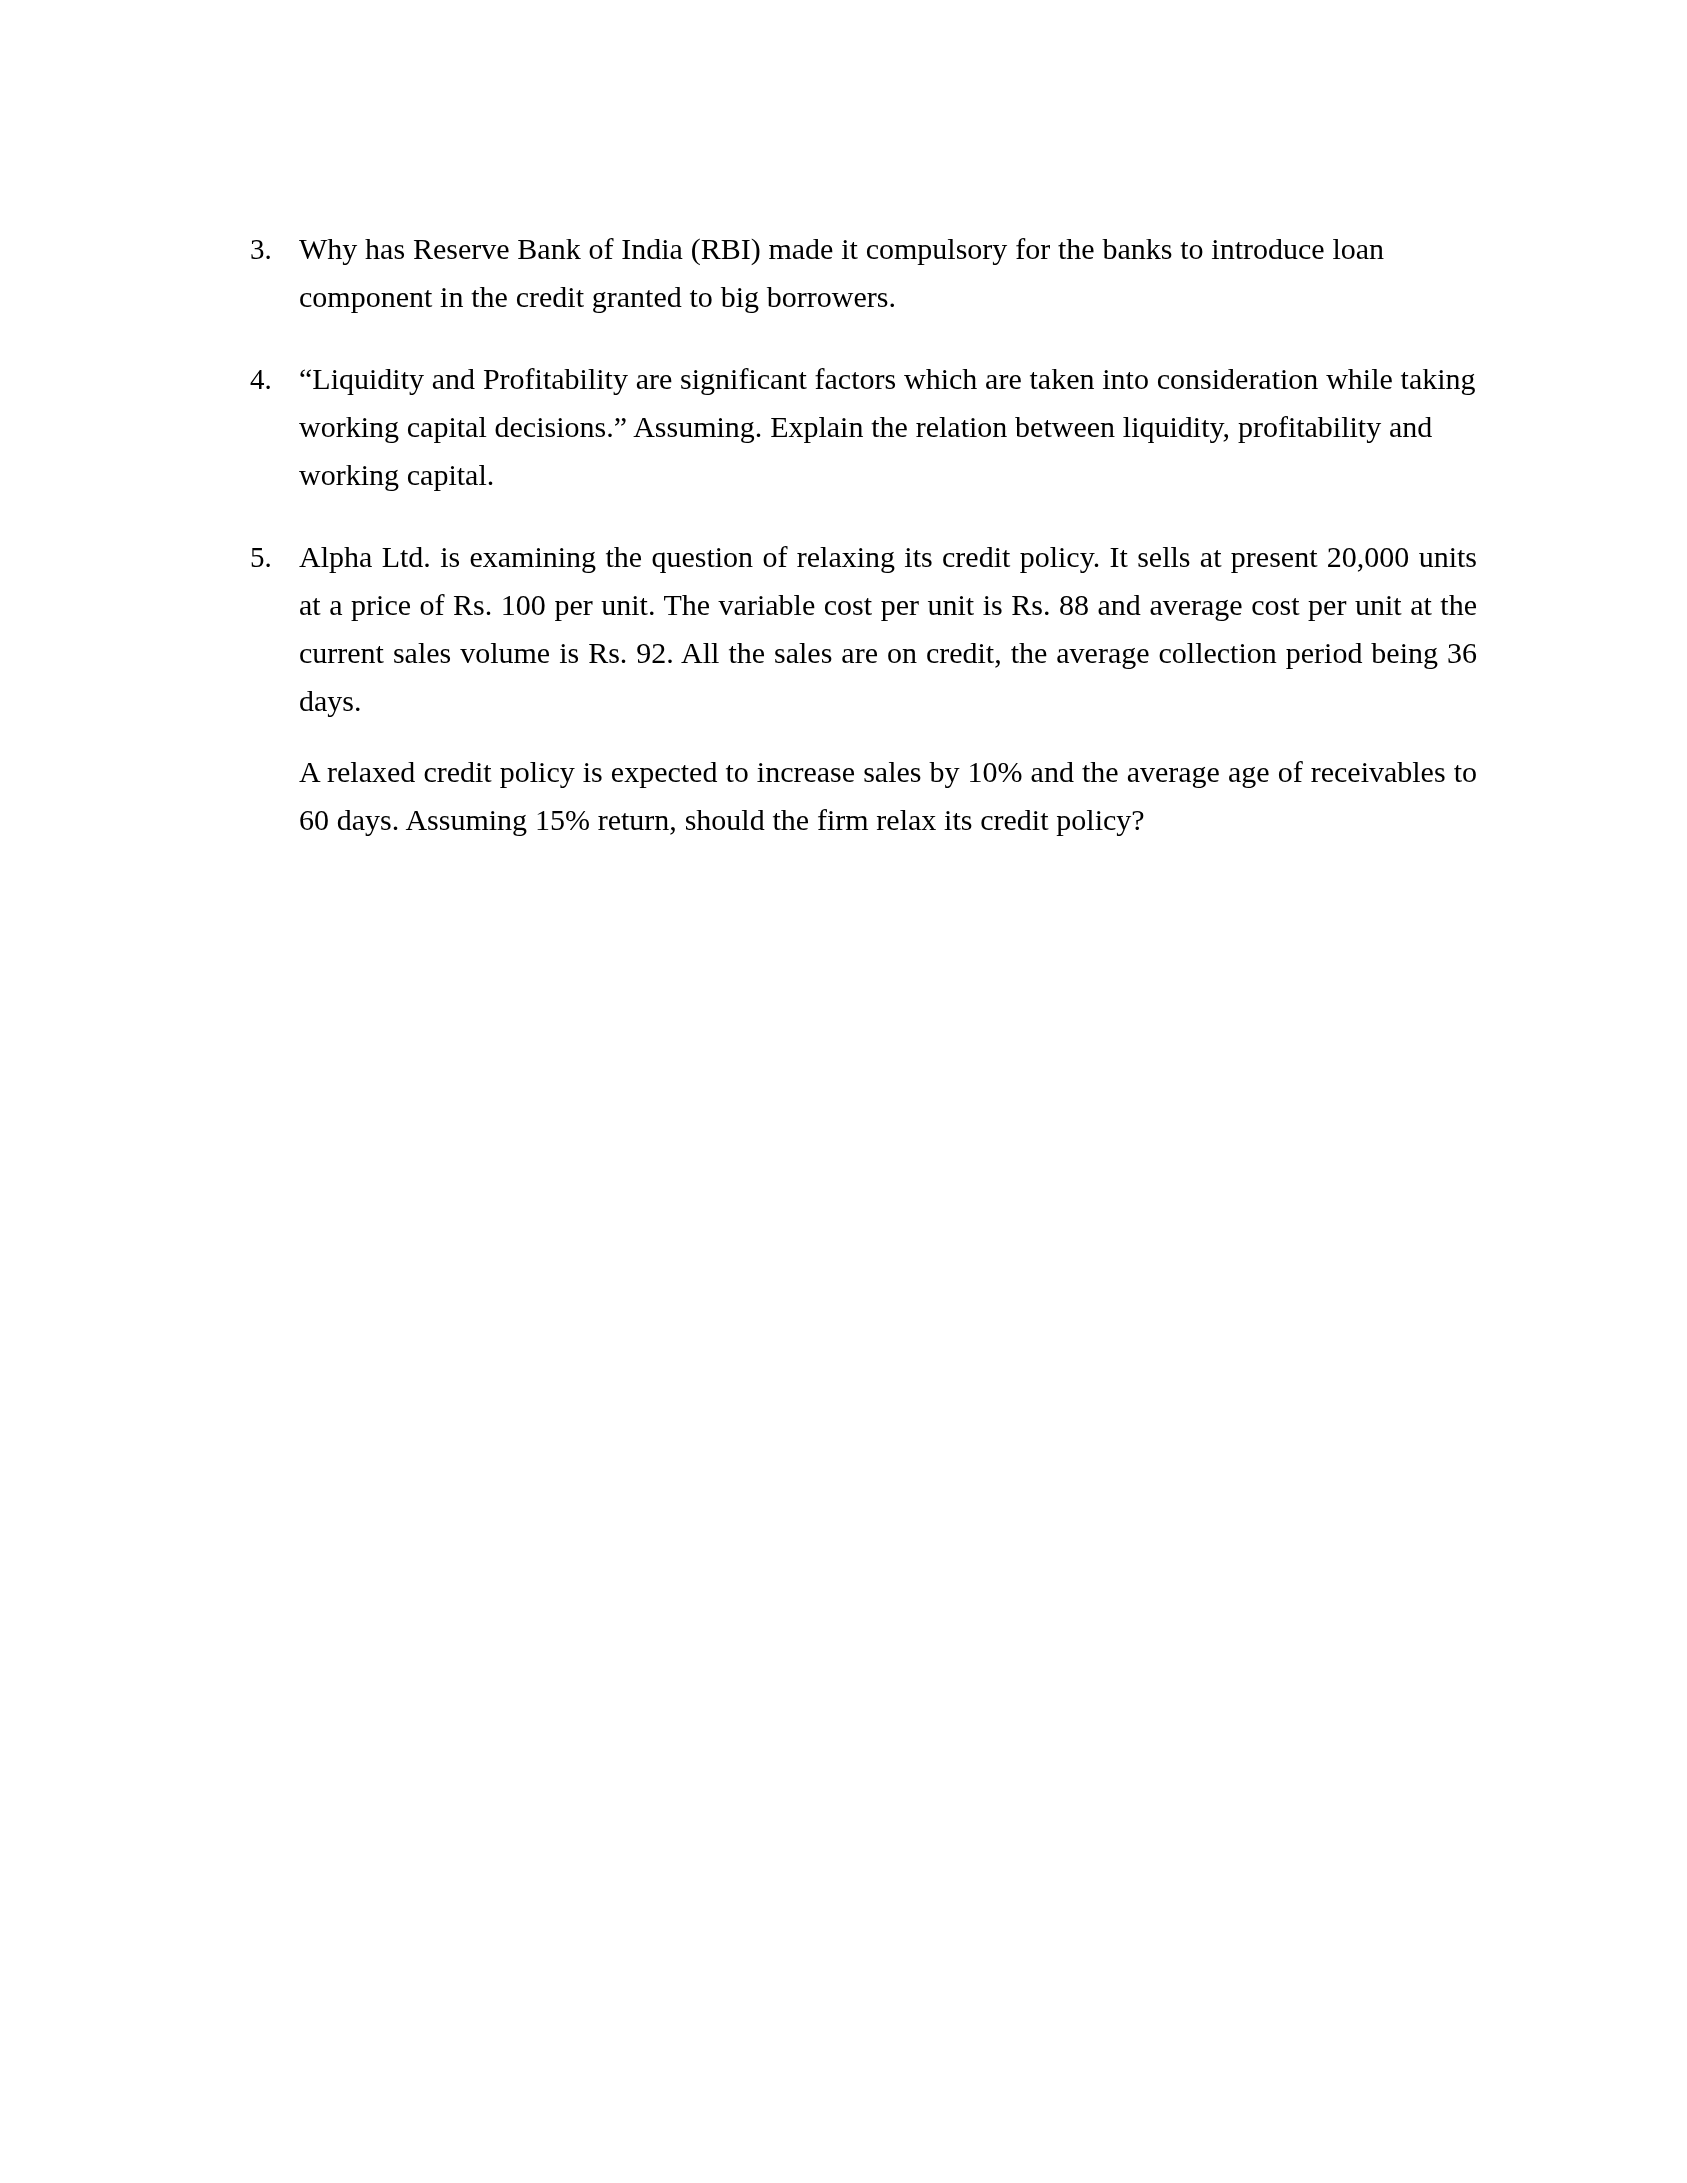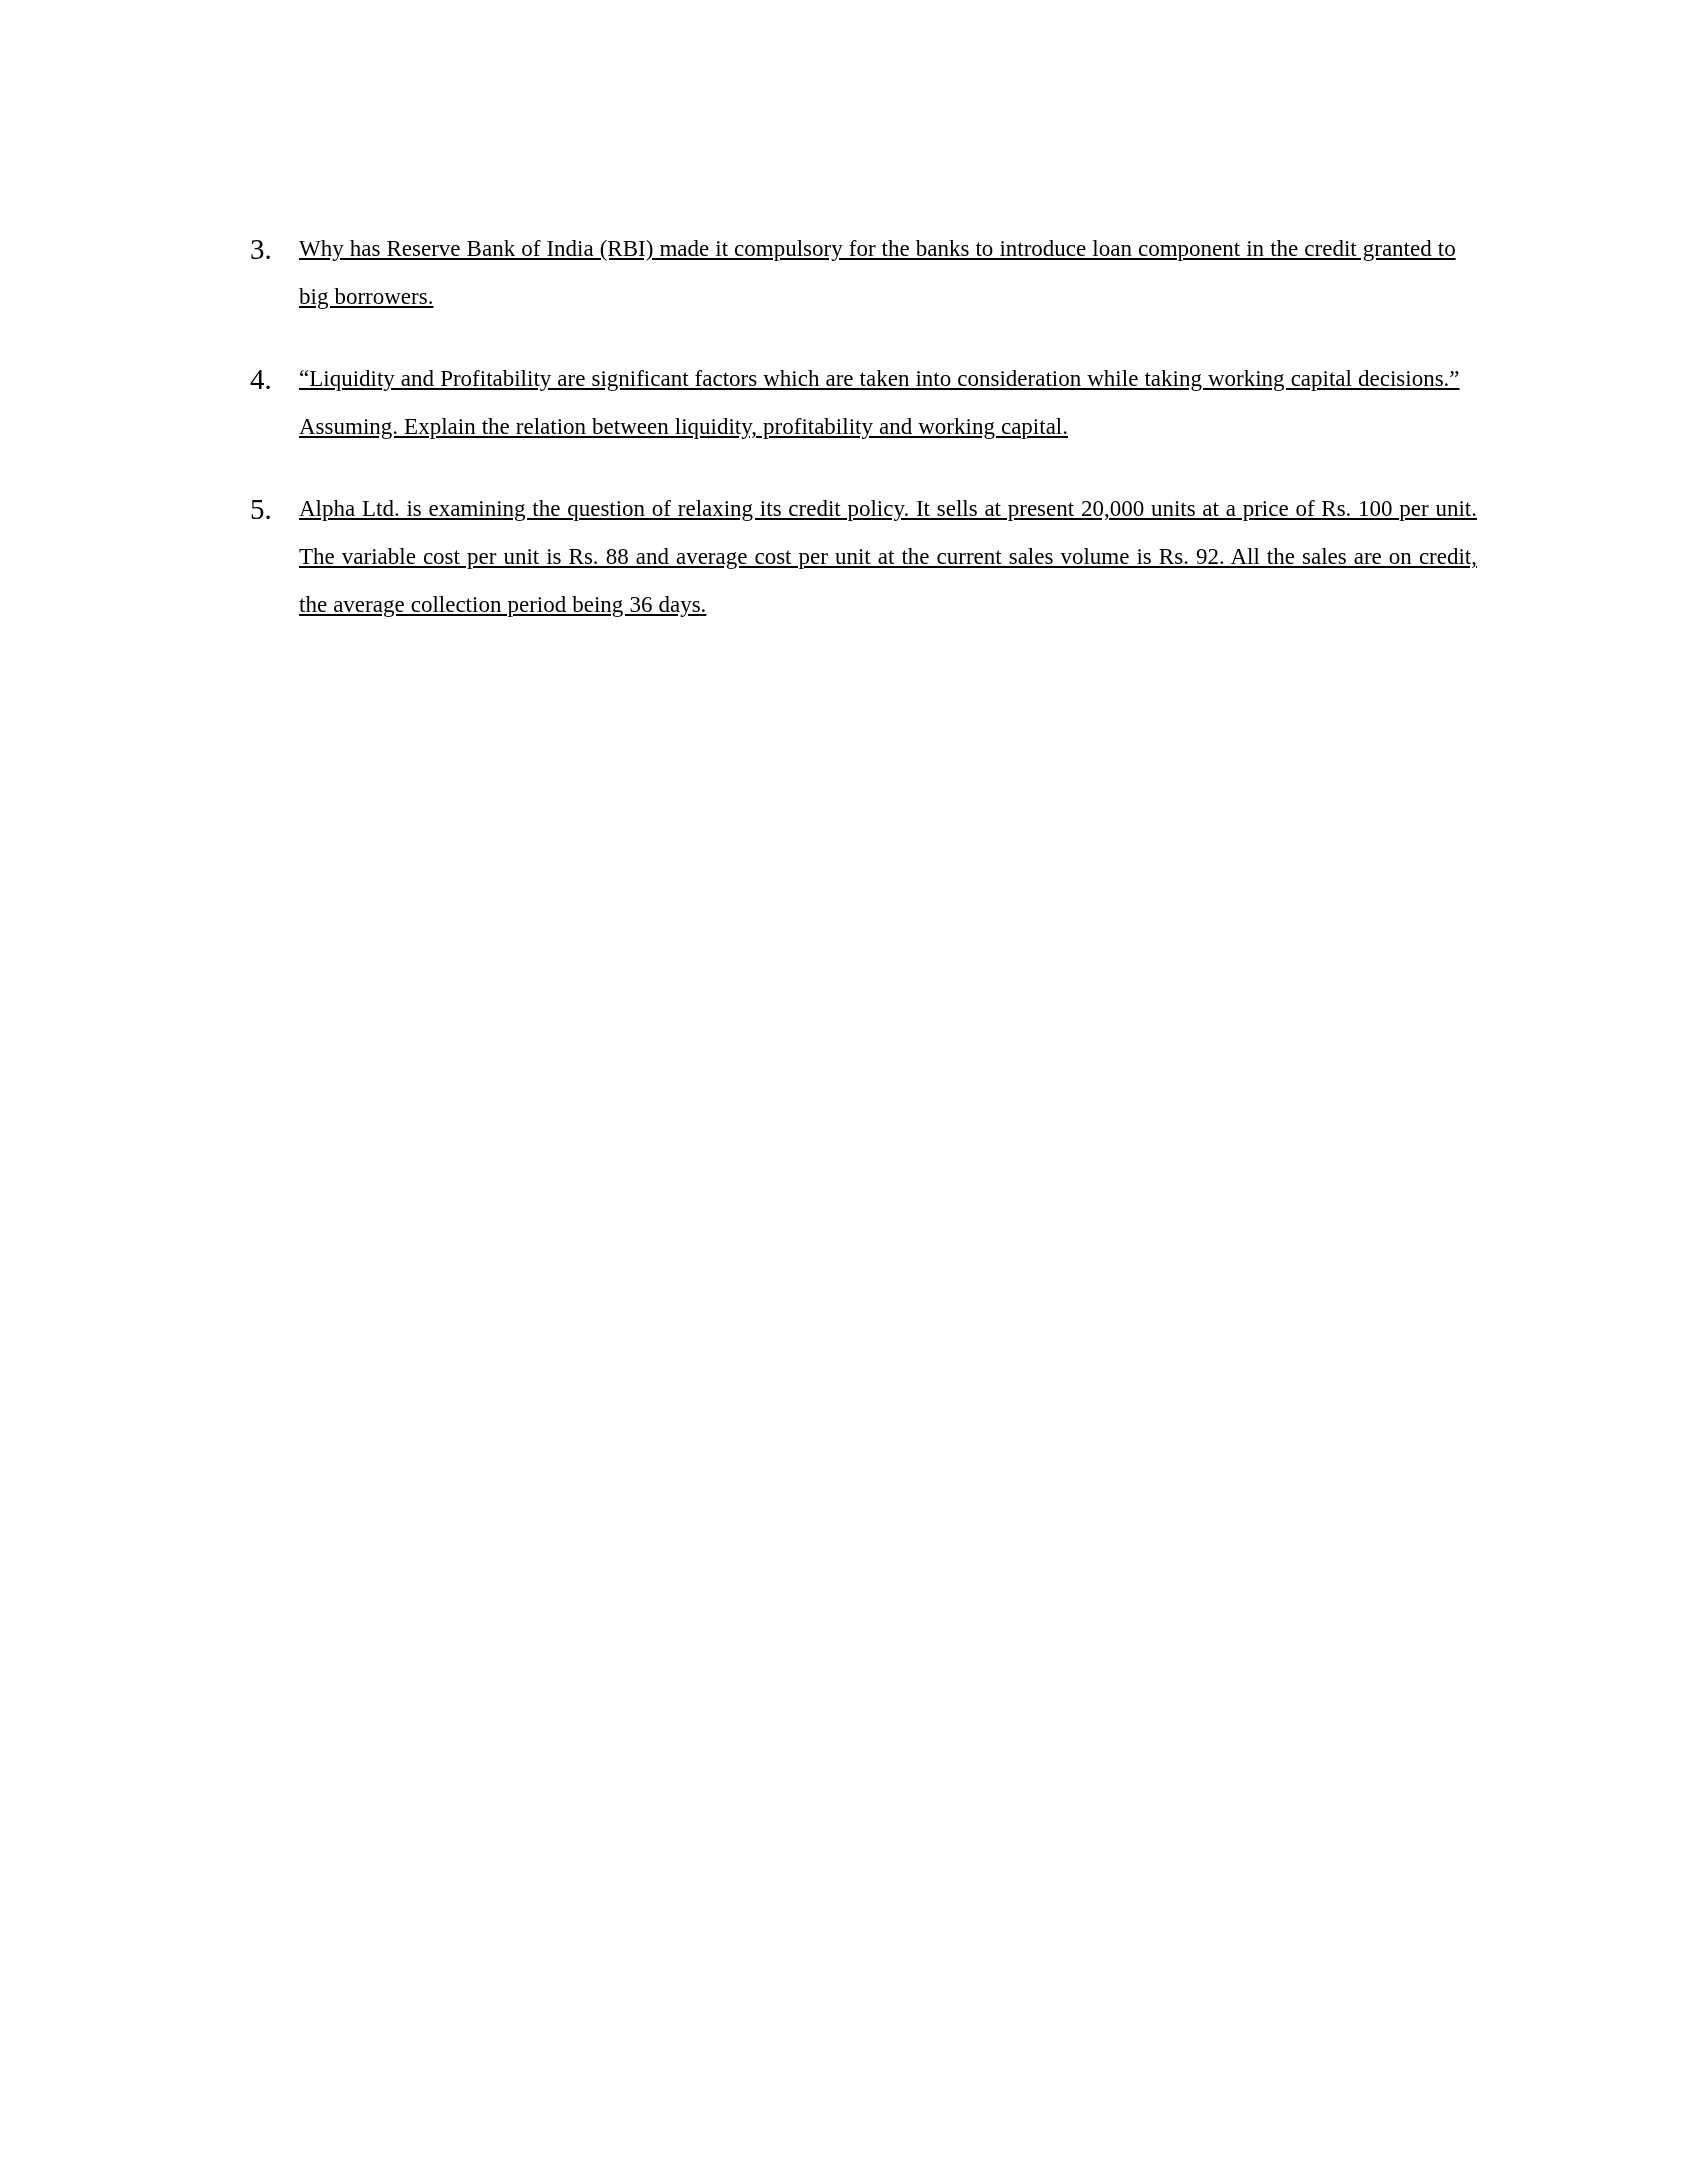--- a/index.html
+++ b/index.html
@@ -45,26 +45,25 @@
     text-align: left;
     letter-spacing: 0.1px;
   }
 
   .q-body {
     flex: 1 1 auto;
     min-width: 0;
   }
 
   .q-para {
-    font-size: 23px;
+    font-size: 30px;
     line-height: 48px;
     margin: 0;
     text-align: left;
     word-spacing: 0.3px;
-    text-decoration: underline;
   }
 
   .q-para.justified {
     text-align: justify;
     text-justify: inter-word;
   }
 
   .q-para + .q-para {
     margin-top: 22.5px;
   }
@@ -86,18 +85,19 @@
       <div class="q-num">4.</div>
       <div class="q-body">
         <p class="q-para">“Liquidity and Profitability are significant factors which are taken into consideration while taking working capital decisions.” Assuming. Explain the relation between liquidity, profitability and working capital.</p>
       </div>
     </div>
 
     <div class="q-item">
       <div class="q-num">5.</div>
       <div class="q-body">
         <p class="q-para justified">Alpha Ltd. is examining the question of relaxing its credit policy. It sells at present 20,000 units at a price of Rs. 100 per unit. The variable cost per unit is Rs. 88 and average cost per unit at the current sales volume is Rs. 92. All the sales are on credit, the average collection period being 36 days.</p>
+        <p class="q-para justified">A relaxed credit policy is expected to increase sales by 10% and the average age of receivables to 60 days. Assuming 15% return, should the firm relax its credit policy?</p>
       </div>
     </div>
 
   </div>
 </div>
 
 
 </body></html>

